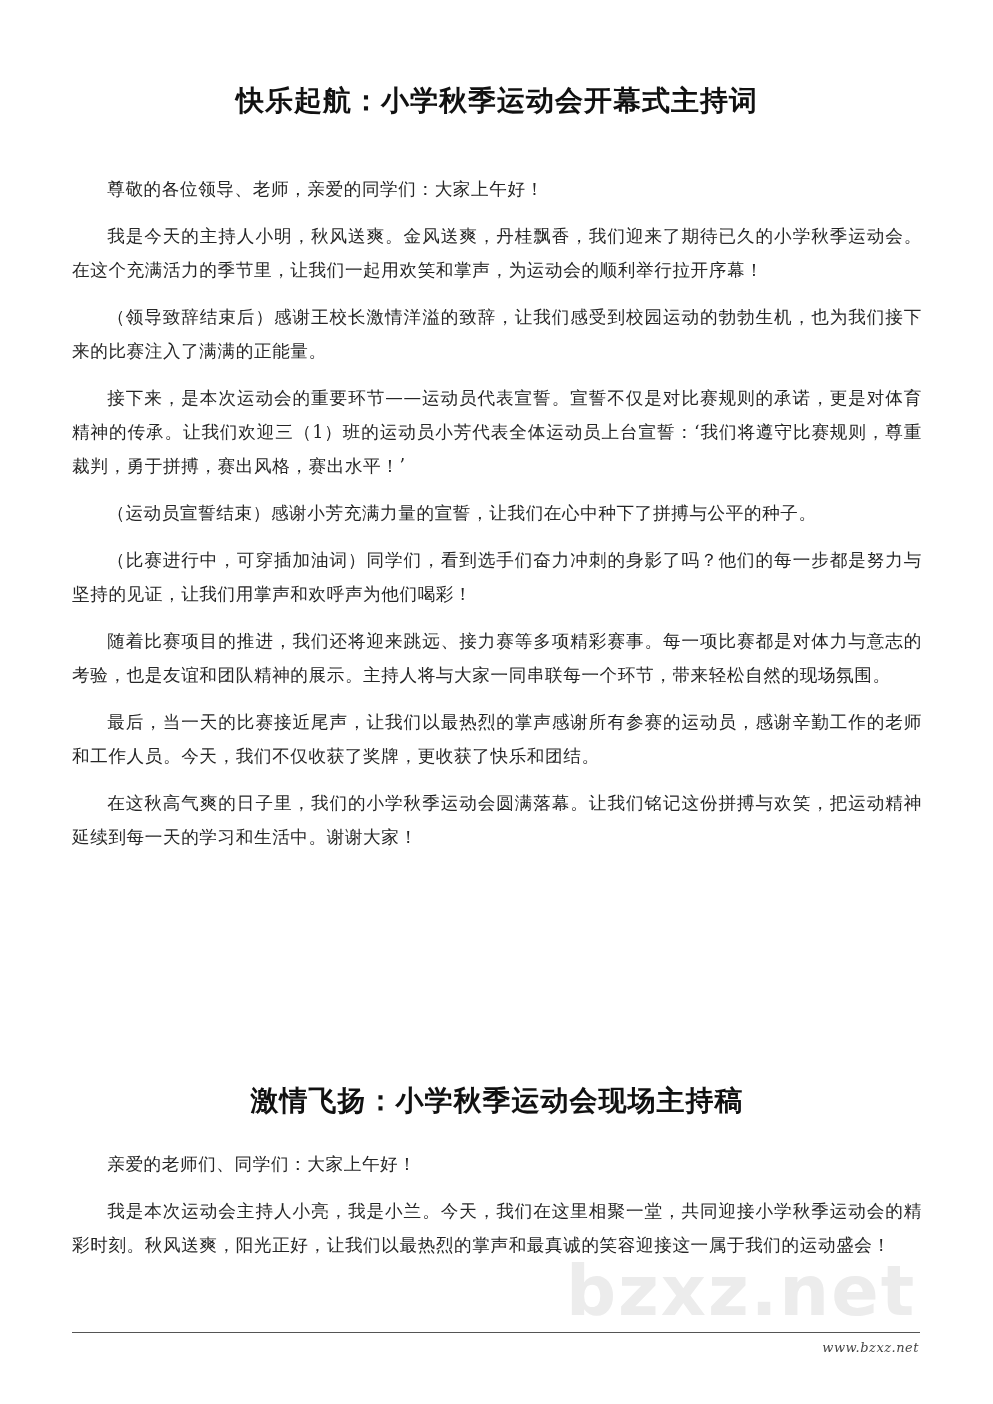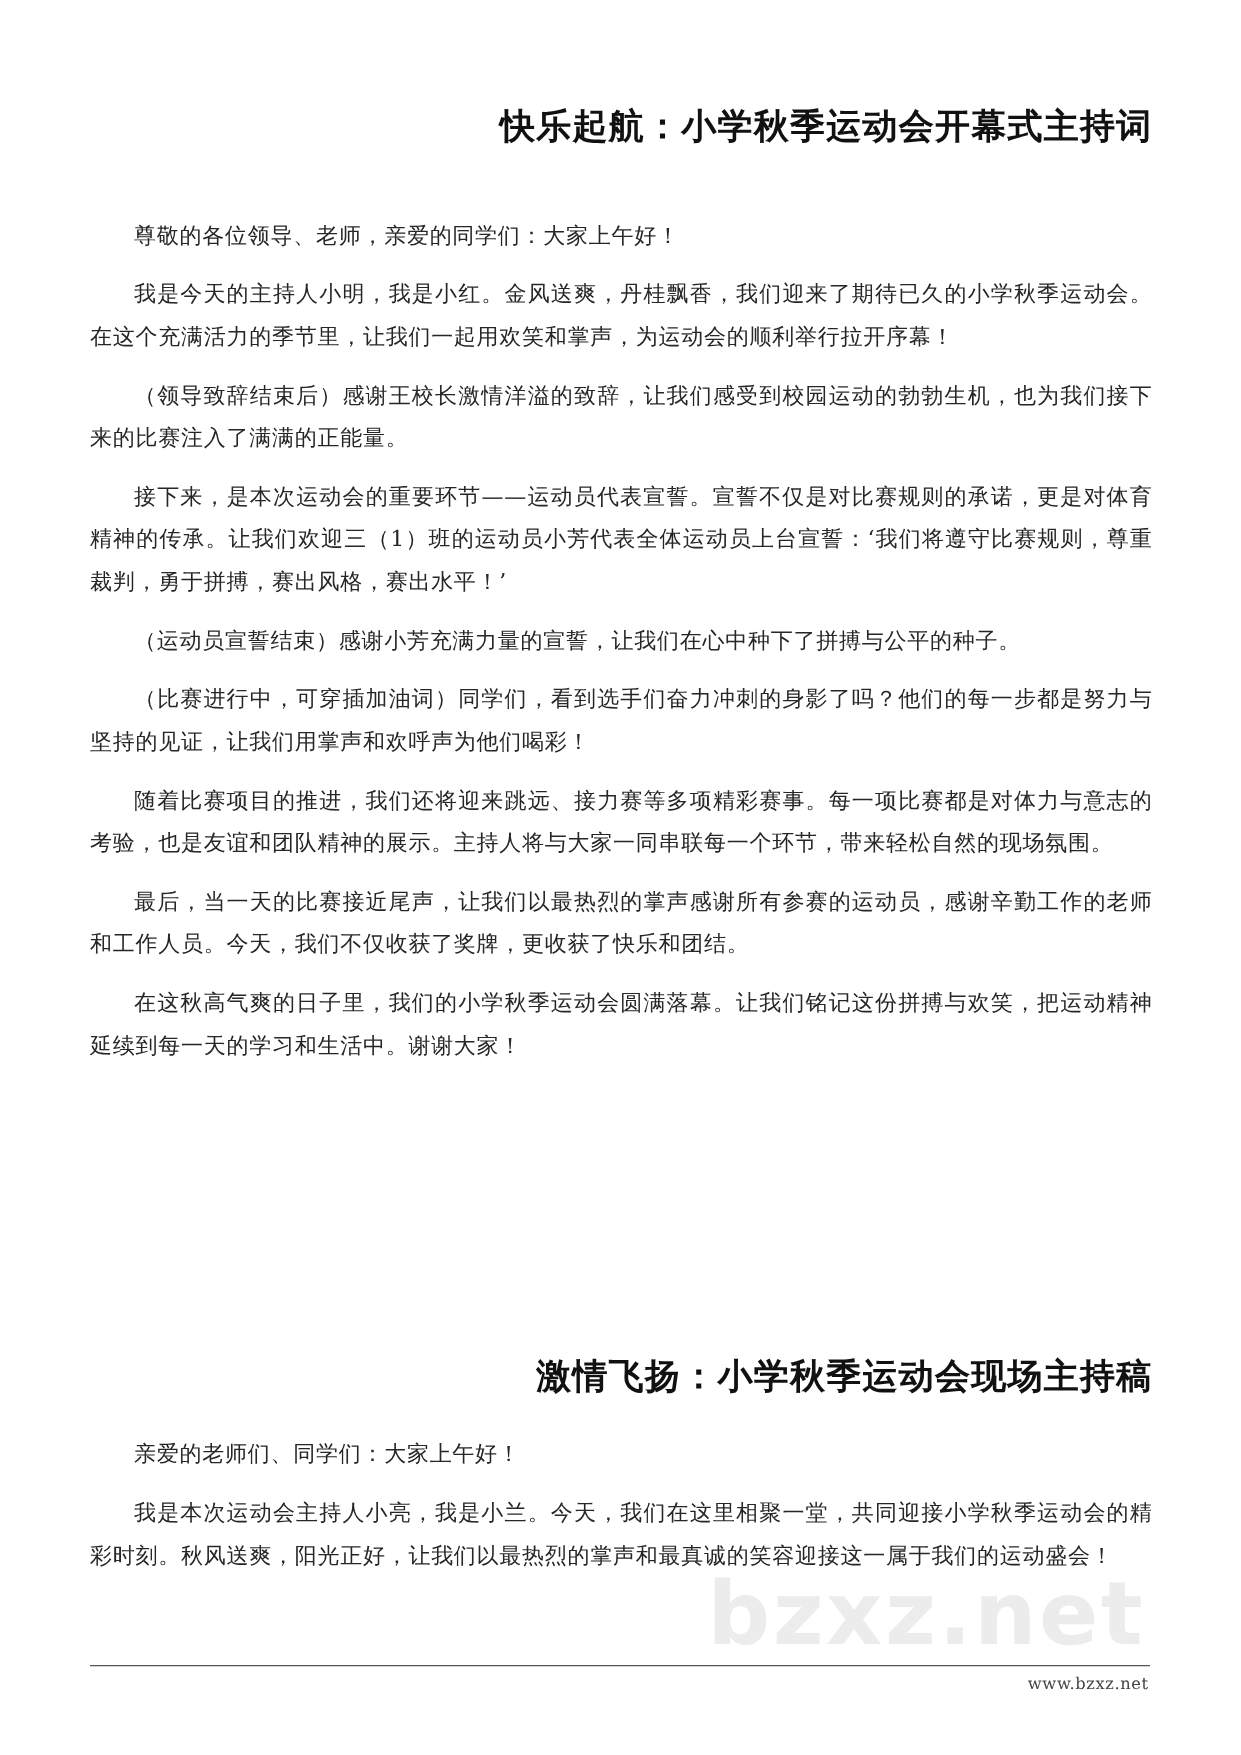--- a/index.html
+++ b/index.html
@@ -14,21 +14,21 @@
     .page {
       position: absolute;
       left: 72px;
       top: 0;
       width: 850px;
     }
     .doc-title {
       font-family: "DejaVu Sans", "Liberation Sans", sans-serif;
       font-weight: bold;
       font-size: 28px;
-      text-align: right;
+      text-align: center;
       color: #111111;
       letter-spacing: 1px;
       margin: 0;
       position: absolute;
       left: 0;
       width: 850px;
     }
     .section {
       position: absolute;
       left: 0;
@@ -61,38 +61,39 @@
       top: 1332px;
       width: 848px;
       height: 1px;
       background: #555555;
     }
     .footer-url {
       position: absolute;
       right: 74px;
       top: 1340px;
       font-family: "DejaVu Serif", "Liberation Serif", serif;
+      font-style: italic;
       font-size: 13px;
       color: #444444;
       letter-spacing: 0.5px;
     }
     .content-layer { position: relative; z-index: 1; }
   </style>
 </head>
 <body>
 
 <div class="watermark">bzxz.net</div>
 
 <div class="page content-layer">
 
   <h1 class="doc-title" style="top:82px;">快乐起航：小学秋季运动会开幕式主持词</h1>
 
   <div class="section" style="top:144px;margin-top:28px;">
     <p class="para">尊敬的各位领导、老师，亲爱的同学们：大家上午好！</p>
-    <p class="para">我是今天的主持人小明，我是小红。金风送爽，丹桂飘香，我们迎来了期待已久的小学秋季运动会。在这个充满活力的季节里，让我们一起用欢笑和掌声，为运动会的顺利举行拉开序幕！</p>
+    <p class="para">我是今天的主持人小明，秋风送爽。金风送爽，丹桂飘香，我们迎来了期待已久的小学秋季运动会。在这个充满活力的季节里，让我们一起用欢笑和掌声，为运动会的顺利举行拉开序幕！</p>
     <p class="para">（领导致辞结束后）感谢王校长激情洋溢的致辞，让我们感受到校园运动的勃勃生机，也为我们接下来的比赛注入了满满的正能量。</p>
     <p class="para">接下来，是本次运动会的重要环节——运动员代表宣誓。宣誓不仅是对比赛规则的承诺，更是对体育精神的传承。让我们欢迎三（1）班的运动员小芳代表全体运动员上台宣誓：‘我们将遵守比赛规则，尊重裁判，勇于拼搏，赛出风格，赛出水平！’</p>
     <p class="para">（运动员宣誓结束）感谢小芳充满力量的宣誓，让我们在心中种下了拼搏与公平的种子。</p>
     <p class="para">（比赛进行中，可穿插加油词）同学们，看到选手们奋力冲刺的身影了吗？他们的每一步都是努力与坚持的见证，让我们用掌声和欢呼声为他们喝彩！</p>
     <p class="para">随着比赛项目的推进，我们还将迎来跳远、接力赛等多项精彩赛事。每一项比赛都是对体力与意志的考验，也是友谊和团队精神的展示。主持人将与大家一同串联每一个环节，带来轻松自然的现场氛围。</p>
     <p class="para">最后，当一天的比赛接近尾声，让我们以最热烈的掌声感谢所有参赛的运动员，感谢辛勤工作的老师和工作人员。今天，我们不仅收获了奖牌，更收获了快乐和团结。</p>
     <p class="para">在这秋高气爽的日子里，我们的小学秋季运动会圆满落幕。让我们铭记这份拼搏与欢笑，把运动精神延续到每一天的学习和生活中。谢谢大家！</p>
   </div>
 
   <h1 class="doc-title" style="top:1082px;">激情飞扬：小学秋季运动会现场主持稿</h1>

